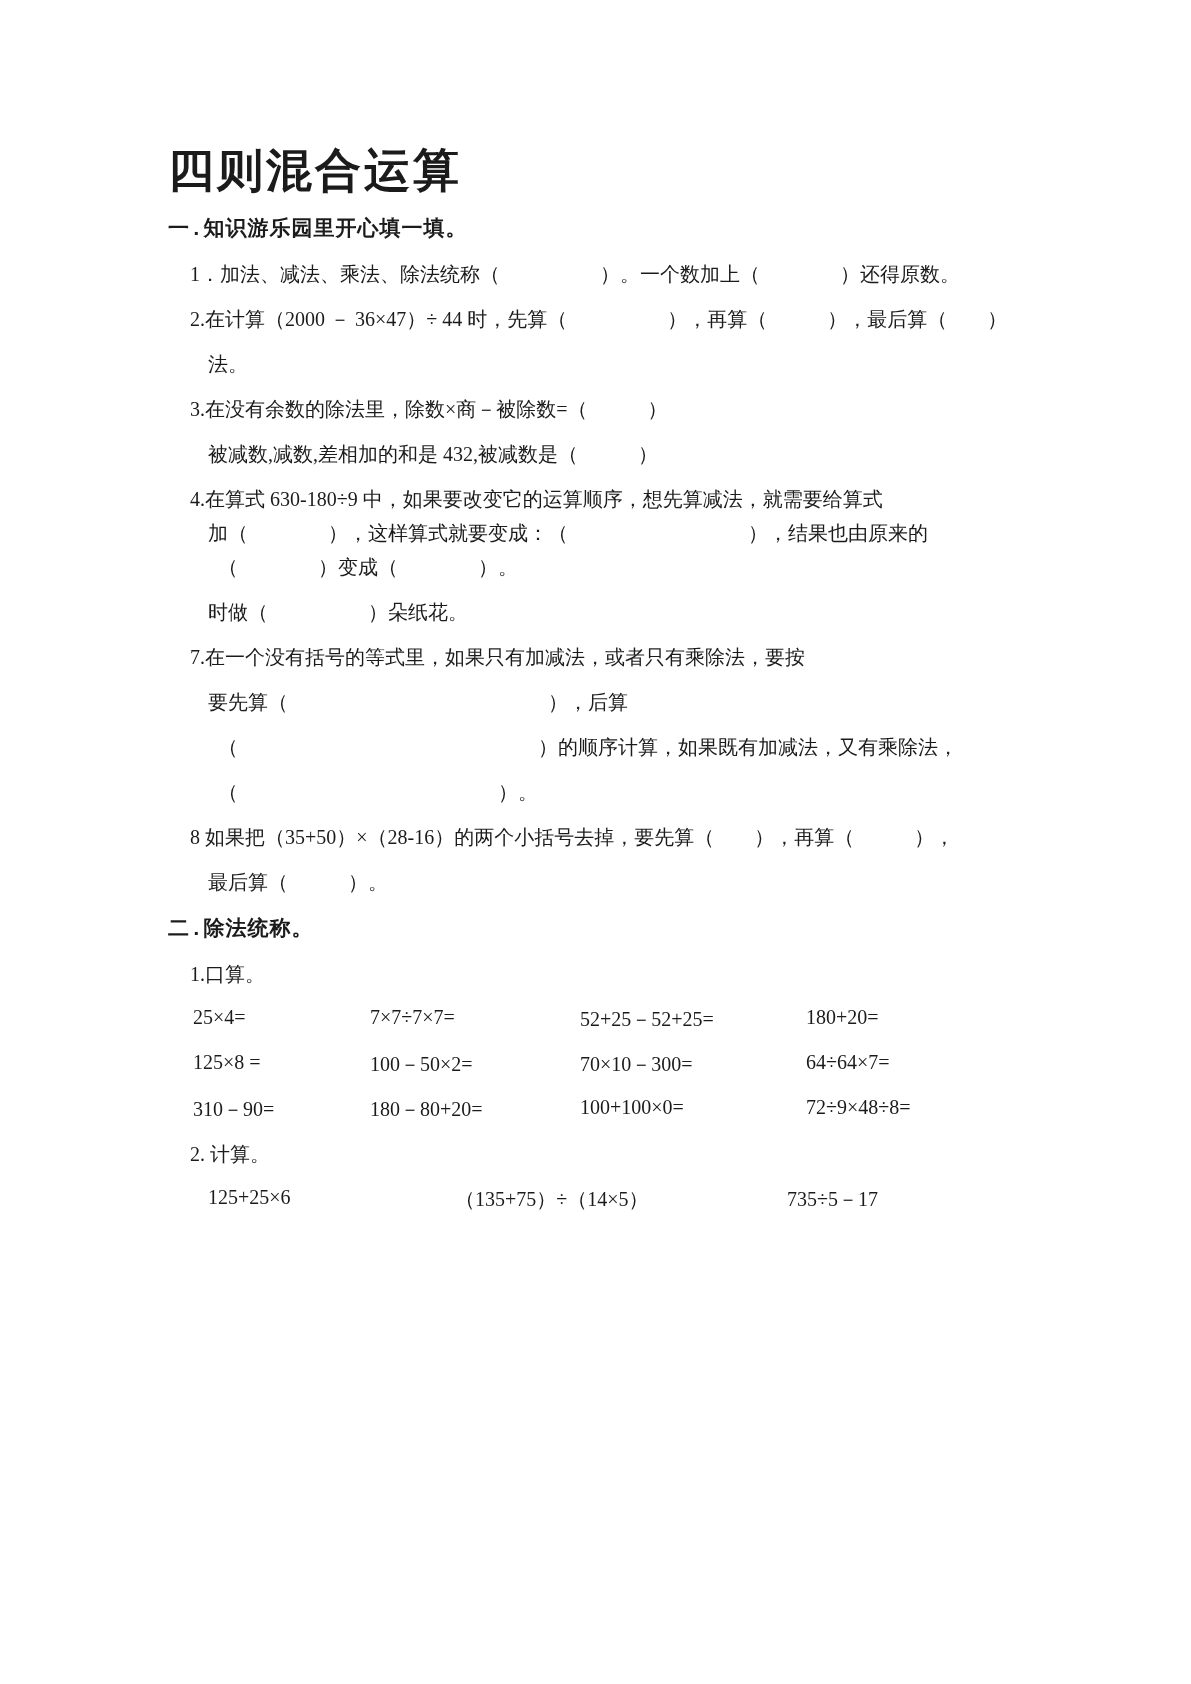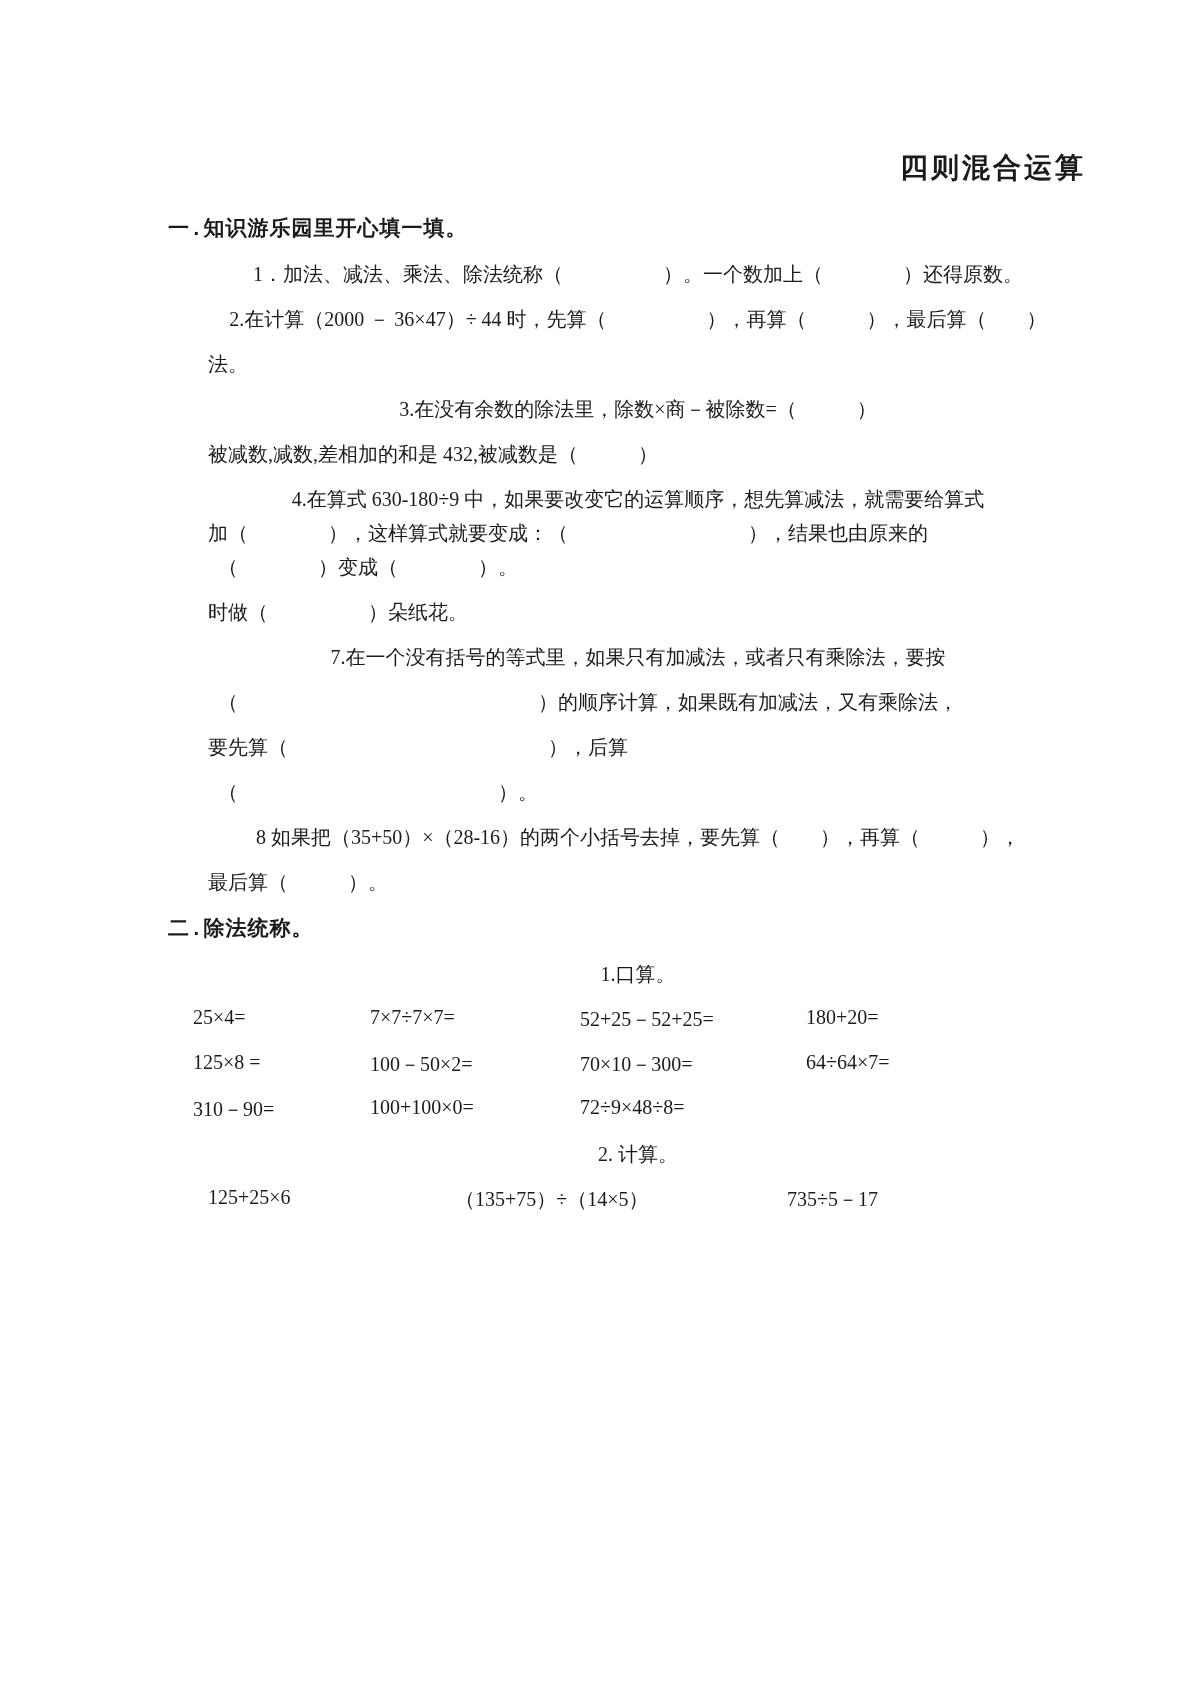--- a/index.html
+++ b/index.html
@@ -17,42 +17,42 @@
     overflow: hidden;
   }
   .content {
     position: absolute;
     left: 168px;
     top: 148px;
     width: 918px;
   }
   .title {
     margin: 0 0 22px 0;
-    font-size: 28px;
+    font-size: 46px;
     line-height: 44px;
     font-weight: bold;
-    text-align: right;
+    text-align: left;
     letter-spacing: 3px;
-    font-family: Liberation Mono, monospace;
+    font-family: Liberation Sans, sans-serif;
   }
   .sec-heading {
     height: 47px;
     font-size: 21px;
     font-weight: bold;
     letter-spacing: 1px;
     white-space: pre;
     font-family: Liberation Mono, monospace;
   }
   .ln {
     height: 45px;
     font-size: 20px;
     white-space: pre;
   }
   .ln.tight { height: 34px; }
-  .ind1 { padding-left: 22px; text-align: center; }
+  .ind1 { padding-left: 22px; }
   .ind2 { padding-left: 40px; }
   .ind3 { padding-left: 50px; }
   .oral-row {
     display: grid;
     grid-template-columns: 177px 210px 226px 1fr;
     padding-left: 25px;
     height: 45px;
     font-size: 20px;
     white-space: pre;
   }
@@ -78,22 +78,22 @@
     <div class="ln ind1">1．加法、减法、乘法、除法统称（　　　　　）。一个数加上（　　　　）还得原数。</div>
     <div class="ln ind1">2.在计算（2000 － 36×47）÷ 44 时，先算（　　　　　），再算（　　　），最后算（　　）</div>
     <div class="ln ind2">法。</div>
     <div class="ln ind1">3.在没有余数的除法里，除数×商－被除数=（　　　）</div>
     <div class="ln ind2">被减数,减数,差相加的和是 432,被减数是（　　　）</div>
     <div class="ln ind1 tight">4.在算式 630-180÷9 中，如果要改变它的运算顺序，想先算减法，就需要给算式</div>
     <div class="ln ind2 tight">加（　　　　），这样算式就要变成：（　　　　　　　　　），结果也由原来的</div>
     <div class="ln ind3">（　　　　）变成（　　　　）。</div>
     <div class="ln ind2">时做（　　　　　）朵纸花。</div>
     <div class="ln ind1">7.在一个没有括号的等式里，如果只有加减法，或者只有乘除法，要按</div>
+    <div class="ln ind2">要先算（　　　　　　　　　　　　　），后算</div>
     <div class="ln ind3">（　　　　　　　　　　　　　　　）的顺序计算，如果既有加减法，又有乘除法，</div>
-    <div class="ln ind2">要先算（　　　　　　　　　　　　　），后算</div>
     <div class="ln ind3">（　　　　　　　　　　　　　）。</div>
     <div class="ln ind1">8 如果把（35+50）×（28-16）的两个小括号去掉，要先算（　　），再算（　　　），</div>
     <div class="ln ind2">最后算（　　　）。</div>
 
     <div class="sec-heading">二.除法统称。</div>
 
     <div class="ln ind1">1.口算。</div>
 
     <div class="oral-row">
       <span>25×4=</span>
@@ -102,20 +102,21 @@
       <span>180+20=</span>
     </div>
     <div class="oral-row">
       <span>125×8 =</span>
       <span>100－50×2=</span>
       <span>70×10－300=</span>
       <span>64÷64×7=</span>
     </div>
     <div class="oral-row">
       <span>310－90=</span>
+      <span>180－80+20=</span>
       <span>100+100×0=</span>
       <span>72÷9×48÷8=</span>
     </div>
 
     <div class="ln ind1">2. 计算。</div>
 
     <div class="calc-row">
       <span>125+25×6</span>
       <span>（135+75）÷（14×5）</span>
       <span>735÷5－17</span>

